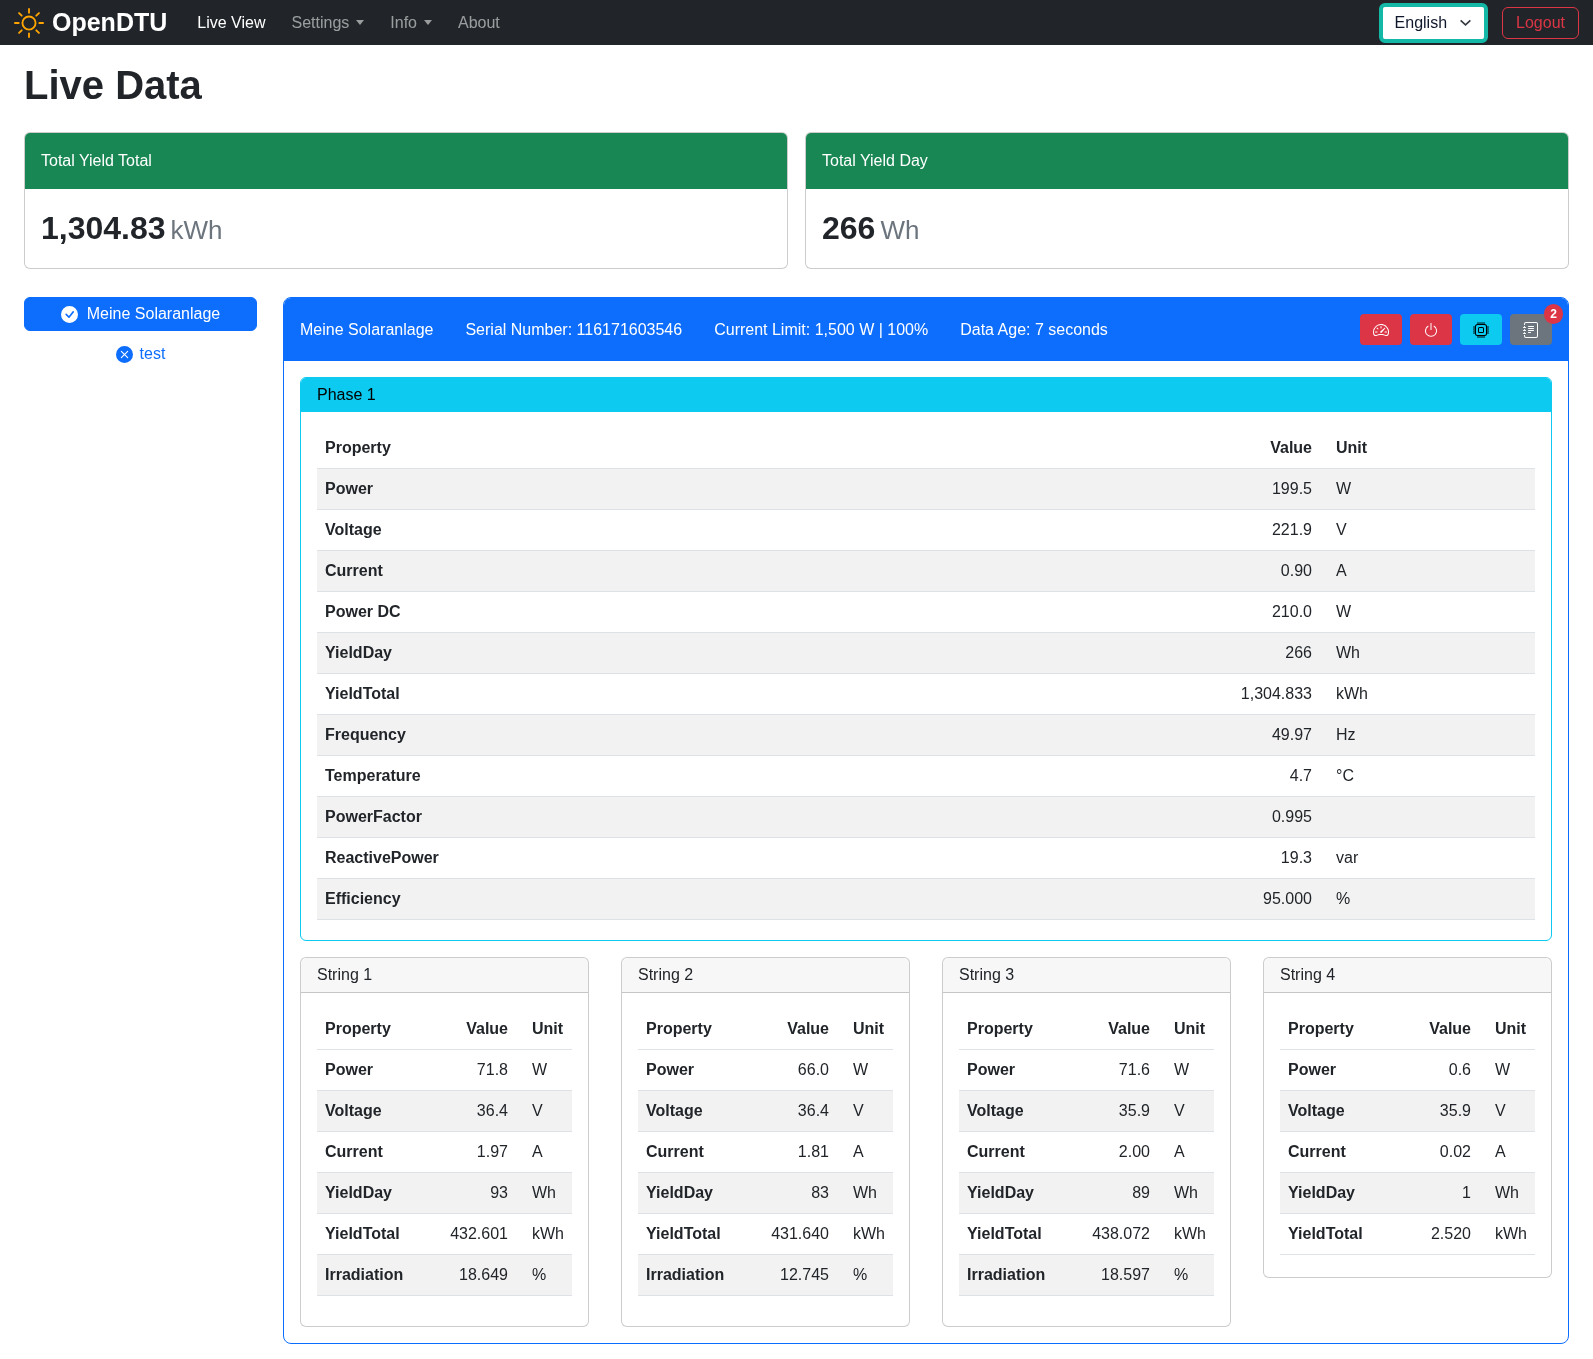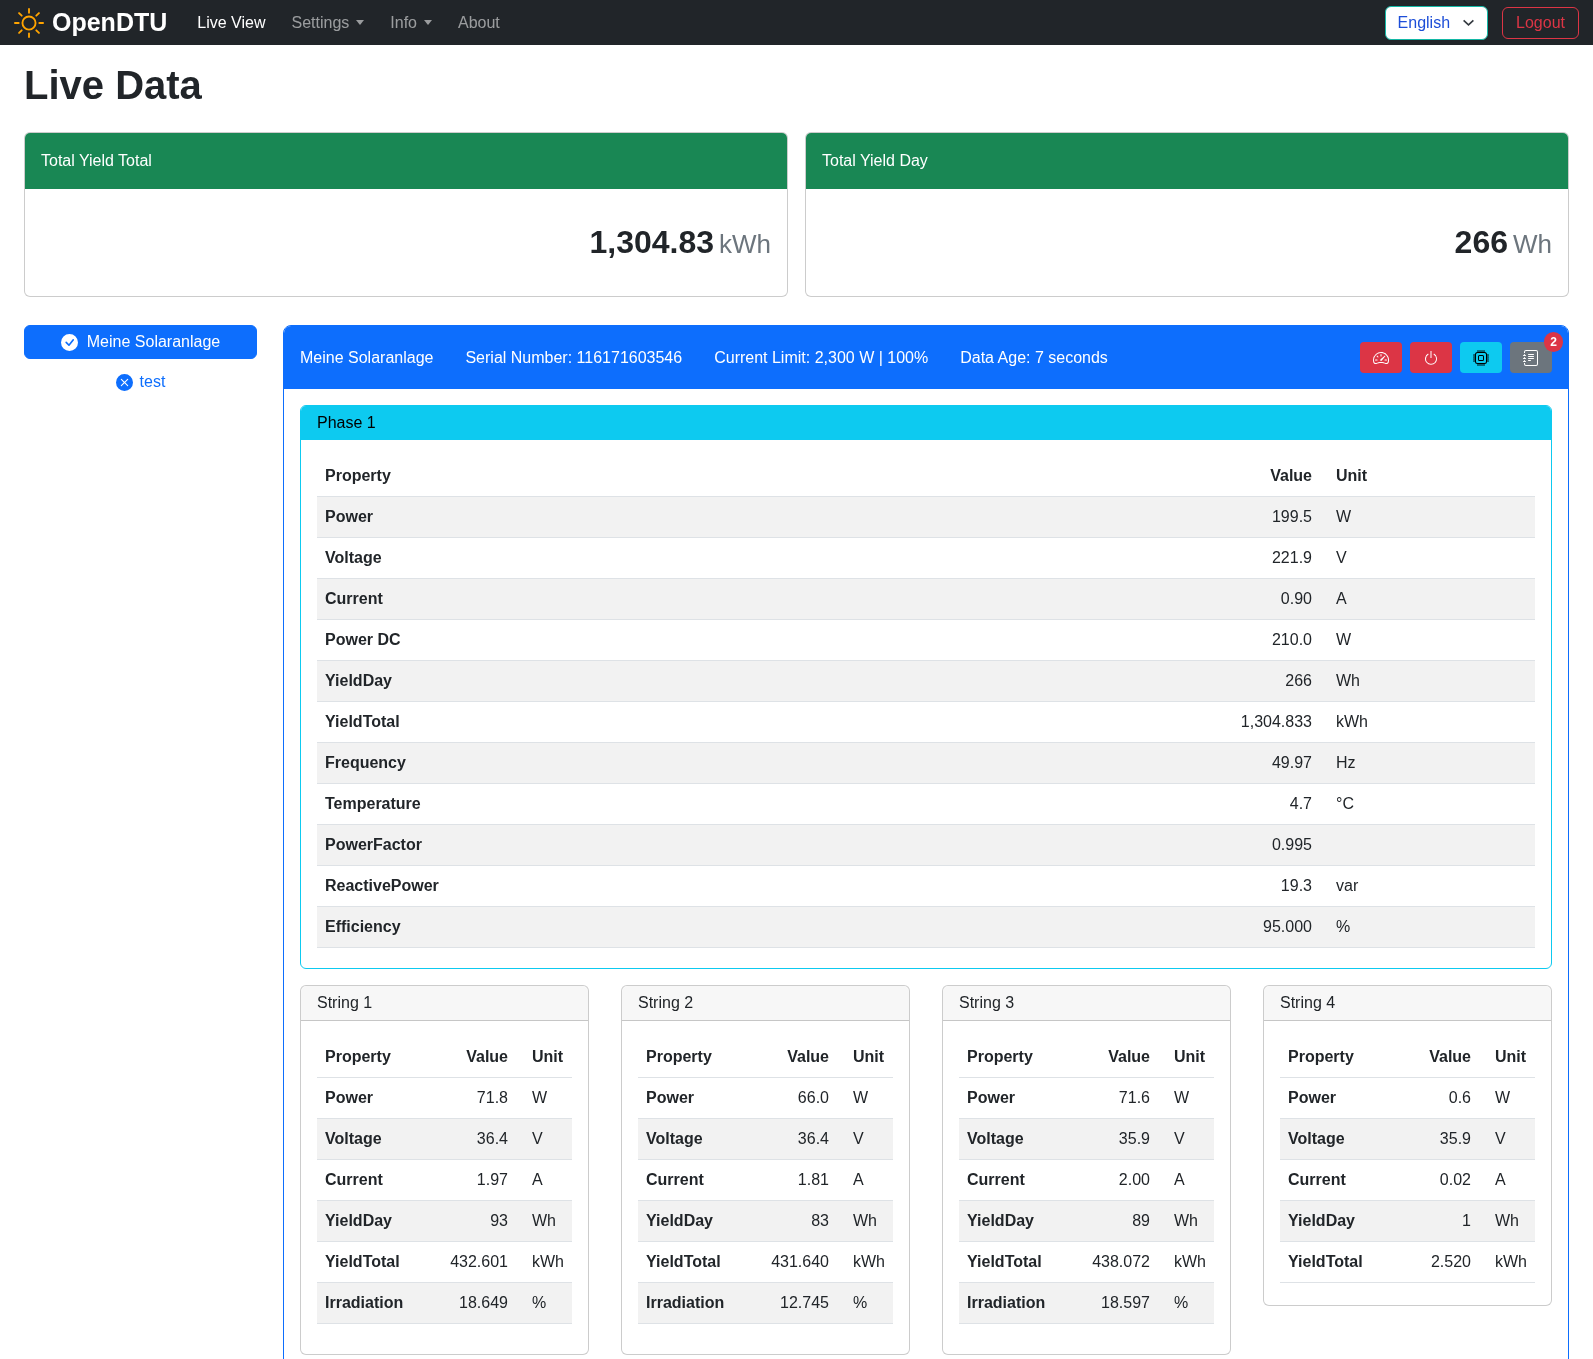--- a/index.html
+++ b/index.html
@@ -34,41 +34,41 @@
   }
   .nav-link.active { color: #ffffff; }
   .caret {
     width: 0; height: 0; display: inline-block;
     border-left: 4px solid transparent;
     border-right: 4px solid transparent;
     border-top: 5px solid currentColor;
   }
   .nav-right { margin-left: auto; display: flex; align-items: center; gap: 14px; }
   .lang-select {
-    background: #fff; border: 1px solid #14b8a6; border-radius: 6px;
-    padding: 7px 12px; font-size: 16px; color: #1d4ed8;
+    background: #fff; border: 4px solid #14b8a6; border-radius: 6px;
+    padding: 7px 12px; font-size: 16px; color: #0f172a;
     display: flex; align-items: center; gap: 12px; cursor: pointer;
   }
   .logout-btn {
     background: transparent; border: 1px solid #dc3545; color: #dc3545;
     border-radius: 6px; padding: 6px 13px; font-size: 16px;
     cursor: pointer; font-family: inherit;
   }
 
   
   .page-title { font-size: 40px; font-weight: 600; margin: 18px 24px 24px; }
 
   
   .cards-row { display: flex; gap: 17px; margin: 0 24px 28px; }
   .summary-card {
     flex: 1; border: 1px solid rgba(0,0,0,.2); border-radius: 6px;
     overflow: hidden; background: #fff;
   }
   .card-header-green { background: #198754; color: #fff; padding: 19px 16px; font-size: 16px; }
-  .card-value { text-align: right; padding: 35px 16px; }
+  .card-value { text-align: left; padding: 21px 16px; }
   .card-value .value { font-size: 32px; font-weight: 700; color: #212529; }
   .card-value .unit  { font-size: 26px; color: #6c757d; margin-left: 5px; }
 
   
   .main-row { display: flex; gap: 26px; margin: 0 24px 30px; align-items: flex-start; }
   .sidebar { width: 233px; flex-shrink: 0; display: flex; flex-direction: column; align-items: center; }
   .inverter-btn {
     width: 100%; background: #0d6efd; color: #fff;
     border: 1px solid #0d6efd; border-radius: 6px; padding: 7px 12px;
     font-size: 16px; font-family: inherit; cursor: pointer;
@@ -212,21 +212,21 @@
           </svg>
       </span>
       <span>test</span>
     </div>
   </aside>
 
   <section class="panel">
     <header class="panel-header">
       <span class="hdr-item">Meine Solaranlage</span>
       <span class="hdr-item">Serial Number: 116171603546</span>
-      <span class="hdr-item">Current Limit: 2,300 W | 100%</span>
+      <span class="hdr-item">Current Limit: 1,500 W | 100%</span>
       <span class="hdr-item">Data Age: 7 seconds</span>
       <div class="panel-actions">
         <button class="icon-btn btn-danger">
           <span>
             <svg width="16" height="16" viewBox="0 0 16 16" fill="#ffffff">
                 <path d="M8 4a.5.5 0 0 1 .5.5V6a.5.5 0 0 1-1 0V4.5A.5.5 0 0 1 8 4zM3.732 5.732a.5.5 0 0 1 .707 0l.915.914a.5.5 0 1 1-.708.708l-.914-.915a.5.5 0 0 1 0-.707zM2 10a.5.5 0 0 1 .5-.5h1.586a.5.5 0 0 1 0 1H2.5A.5.5 0 0 1 2 10zm9.5 0a.5.5 0 0 1 .5-.5h1.5a.5.5 0 0 1 0 1H12a.5.5 0 0 1-.5-.5zm.754-4.246a.389.389 0 0 0-.527-.02L7.547 9.31a.91.91 0 1 0 1.302 1.258l3.434-4.297a.389.389 0 0 0-.029-.518z"></path>
                 <path fill-rule="evenodd" d="M0 10a8 8 0 1 1 15.547 2.661c-.442 1.253-1.845 1.602-2.932 1.25C11.309 13.488 9.475 13 8 13c-1.474 0-3.31.488-4.615.911-1.087.352-2.49.003-2.932-1.25A7.988 7.988 0 0 1 0 10zm8-7a7 7 0 0 0-6.603 9.329c.203.575.923.876 1.68.63C4.397 12.533 6.358 12 8 12s3.604.532 4.923.96c.757.245 1.477-.056 1.68-.631A7 7 0 0 0 8 3z"></path>
               </svg>
           </span>
         </button>

